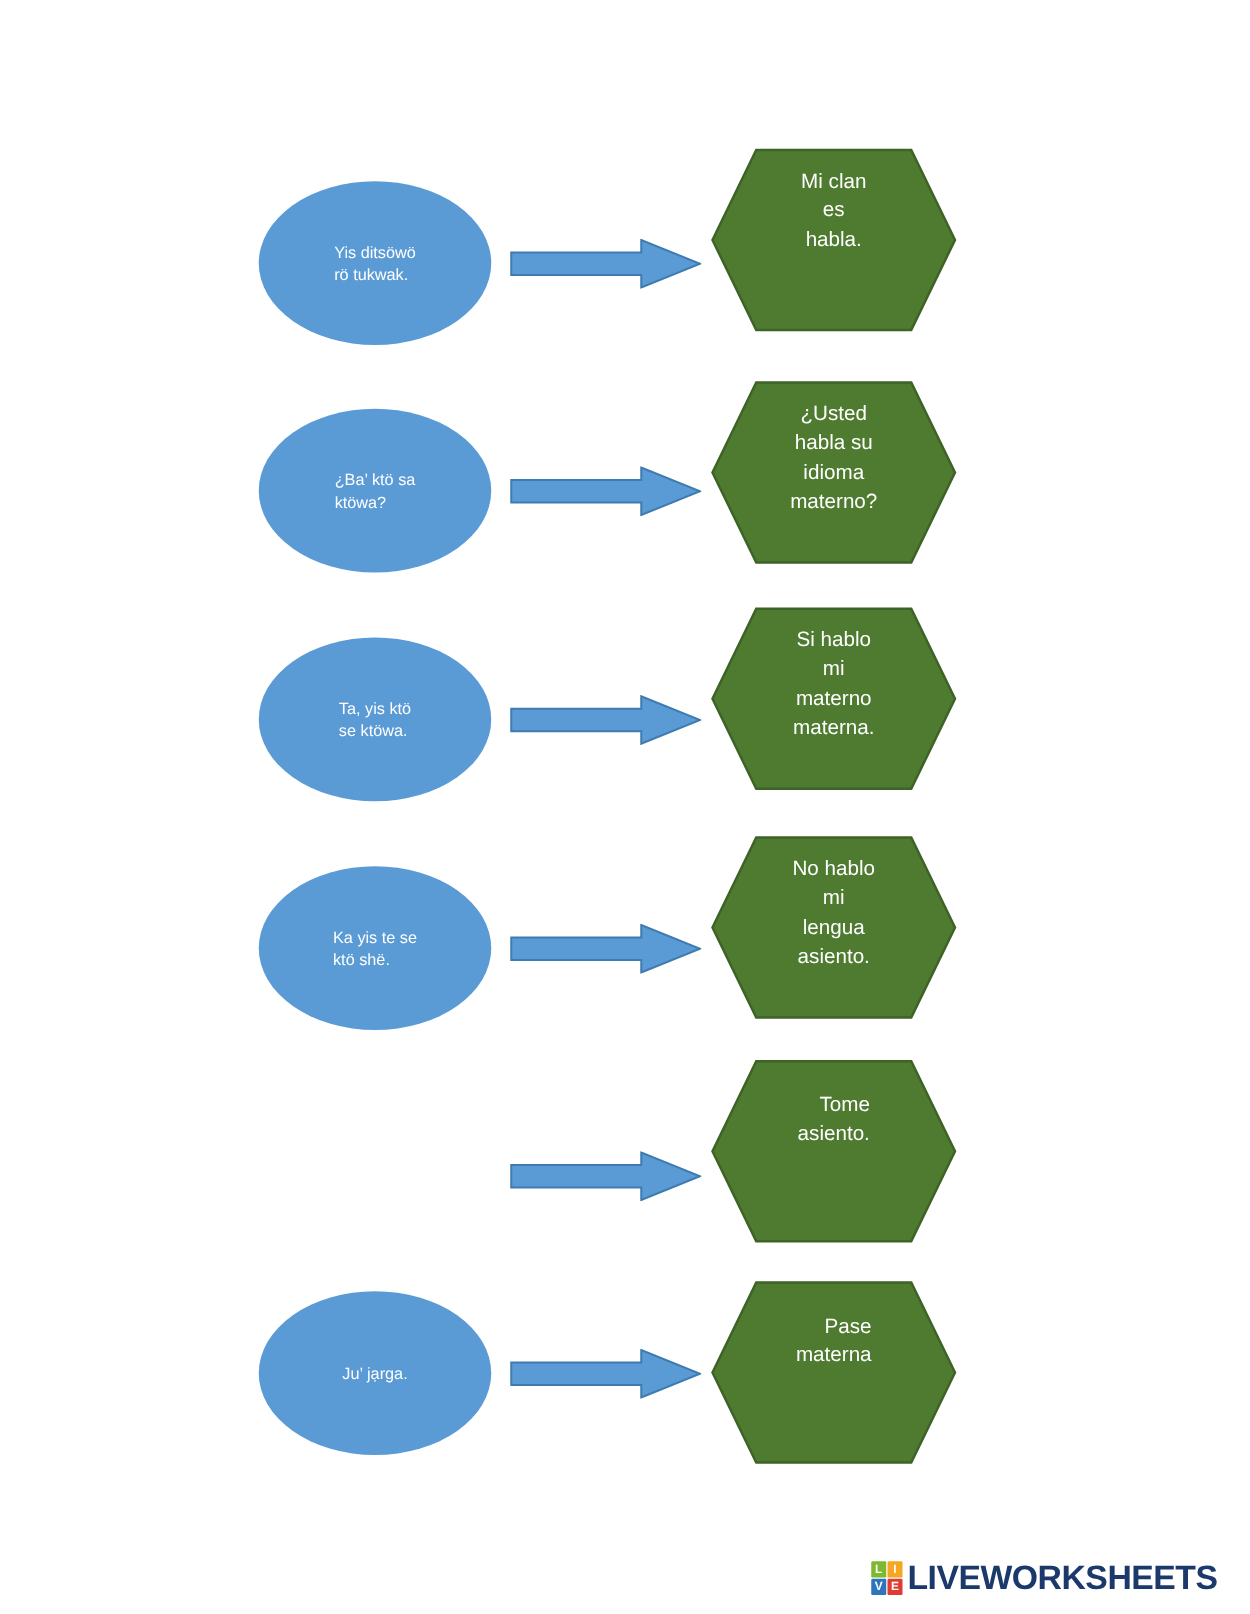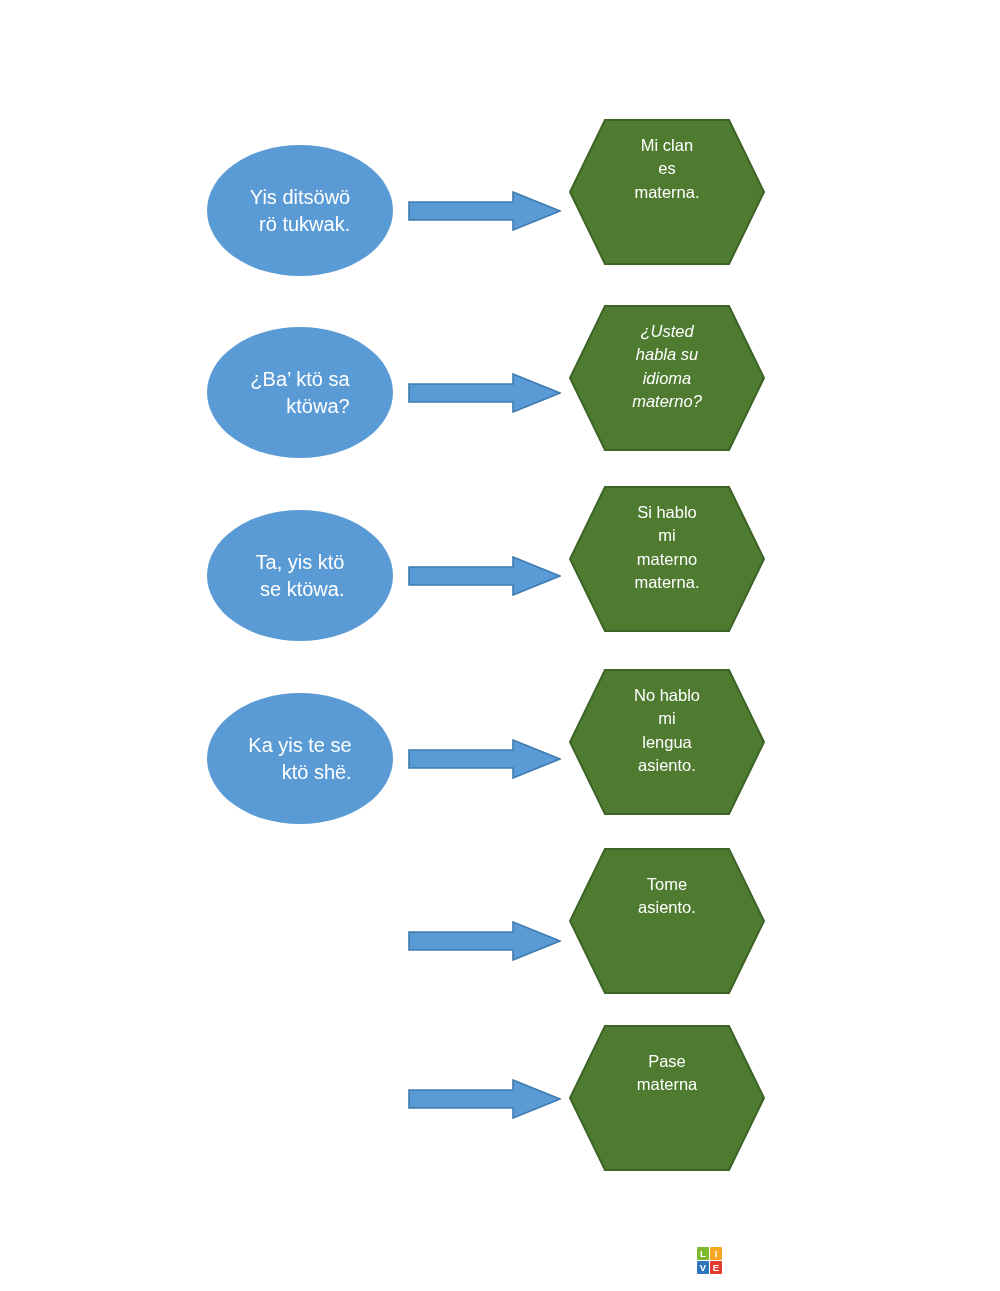--- a/index.html
+++ b/index.html
@@ -40,23 +40,23 @@
     background: #5B9BD5;
     border-radius: 50% / 50%;
     display: flex;
     align-items: center;
     justify-content: center;
     box-sizing: border-box;
     padding: 4px 16px;
   }
   .ellipse-text {
     color: #ffffff;
-    font-size: 20px;
+    font-size: 13px;
     line-height: 1.32;
-    text-align: right;
+    text-align: left;
     white-space: pre-line;
   }
 
   
   .arrow {
     position: absolute;
     left: 408px;
     top: 46px;
     width: 153px;
     height: 40px;
@@ -93,21 +93,21 @@
     align-items: flex-start;
     justify-content: center;
     box-sizing: border-box;
     padding-top: 16px;
     color: #ffffff;
     font-size: 16.5px;
     line-height: 1.42;
     text-align: center;
     white-space: pre-line;
   }
-  .hex-text.pad-2 { padding-top: 26px; }
+  .hex-text.pad-2 { padding-top: 26px; text-align: right; }
 
   
   .footer-logo {
     position: absolute;
     left: 697px;
     top: 1247px;
     display: flex;
     align-items: center;
     gap: 4px;
   }
@@ -155,35 +155,35 @@
       <svg viewBox="0 0 153 40" preserveAspectRatio="none" aria-hidden="true">
         <polygon points="1,11 105,11 105,1 152,20 105,39 105,29 1,29" fill="#5B9BD5" stroke="#3E7CB0" stroke-width="1.6"></polygon>
       </svg>
     </div>
     <div class="hexwrap" style="top:-27px;">
       <svg viewBox="0 0 198 148" preserveAspectRatio="none" aria-hidden="true">
         <polygon points="37,2 161,2 196,74 161,146 37,146 2,74" fill="#4E7B30" stroke="#3E6327" stroke-width="2"></polygon>
       </svg>
       <div class="hex-text">Mi clan
 es
-materna.</div>
+habla.</div>
     </div>
   </div>
 
   <div class="row" style="top:327px;">
     <div class="ellipse">
       <span class="ellipse-text">¿Ba’ ktö sa
 ktöwa?</span>
     </div>
     <div class="arrow">
       <svg viewBox="0 0 153 40" preserveAspectRatio="none" aria-hidden="true">
         <polygon points="1,11 105,11 105,1 152,20 105,39 105,29 1,29" fill="#5B9BD5" stroke="#3E7CB0" stroke-width="1.6"></polygon>
       </svg>
     </div>
-    <div class="hexwrap" style="top:-23px;font-style:italic;">
+    <div class="hexwrap" style="top:-23px;">
       <svg viewBox="0 0 198 148" preserveAspectRatio="none" aria-hidden="true">
         <polygon points="37,2 161,2 196,74 161,146 37,146 2,74" fill="#4E7B30" stroke="#3E6327" stroke-width="2"></polygon>
       </svg>
       <div class="hex-text">¿Usted
 habla su
 idioma
 materno?</div>
     </div>
   </div>
 
@@ -238,20 +238,23 @@
     <div class="hexwrap" style="top:-28px;">
       <svg viewBox="0 0 198 148" preserveAspectRatio="none" aria-hidden="true">
         <polygon points="37,2 161,2 196,74 161,146 37,146 2,74" fill="#4E7B30" stroke="#3E6327" stroke-width="2"></polygon>
       </svg>
       <div class="hex-text pad-2">Tome
 asiento.</div>
     </div>
   </div>
 
   <div class="row" style="top:1033px;">
+    <div class="ellipse">
+      <span class="ellipse-text">Ju’ jạrga.</span>
+    </div>
     <div class="arrow">
       <svg viewBox="0 0 153 40" preserveAspectRatio="none" aria-hidden="true">
         <polygon points="1,11 105,11 105,1 152,20 105,39 105,29 1,29" fill="#5B9BD5" stroke="#3E7CB0" stroke-width="1.6"></polygon>
       </svg>
     </div>
     <div class="hexwrap" style="top:-9px;">
       <svg viewBox="0 0 198 148" preserveAspectRatio="none" aria-hidden="true">
         <polygon points="37,2 161,2 196,74 161,146 37,146 2,74" fill="#4E7B30" stroke="#3E6327" stroke-width="2"></polygon>
       </svg>
       <div class="hex-text pad-2">Pase
@@ -259,15 +262,16 @@
     </div>
   </div>
 
   <div class="footer-logo">
     <div class="logo-blocks">
       <span class="lb-l">L</span>
       <span class="lb-i">I</span>
       <span class="lb-v">V</span>
       <span class="lb-e">E</span>
     </div>
+    <div class="logo-word">LIVEWORKSHEETS</div>
   </div>
 
 </div>
 
 </body></html>

